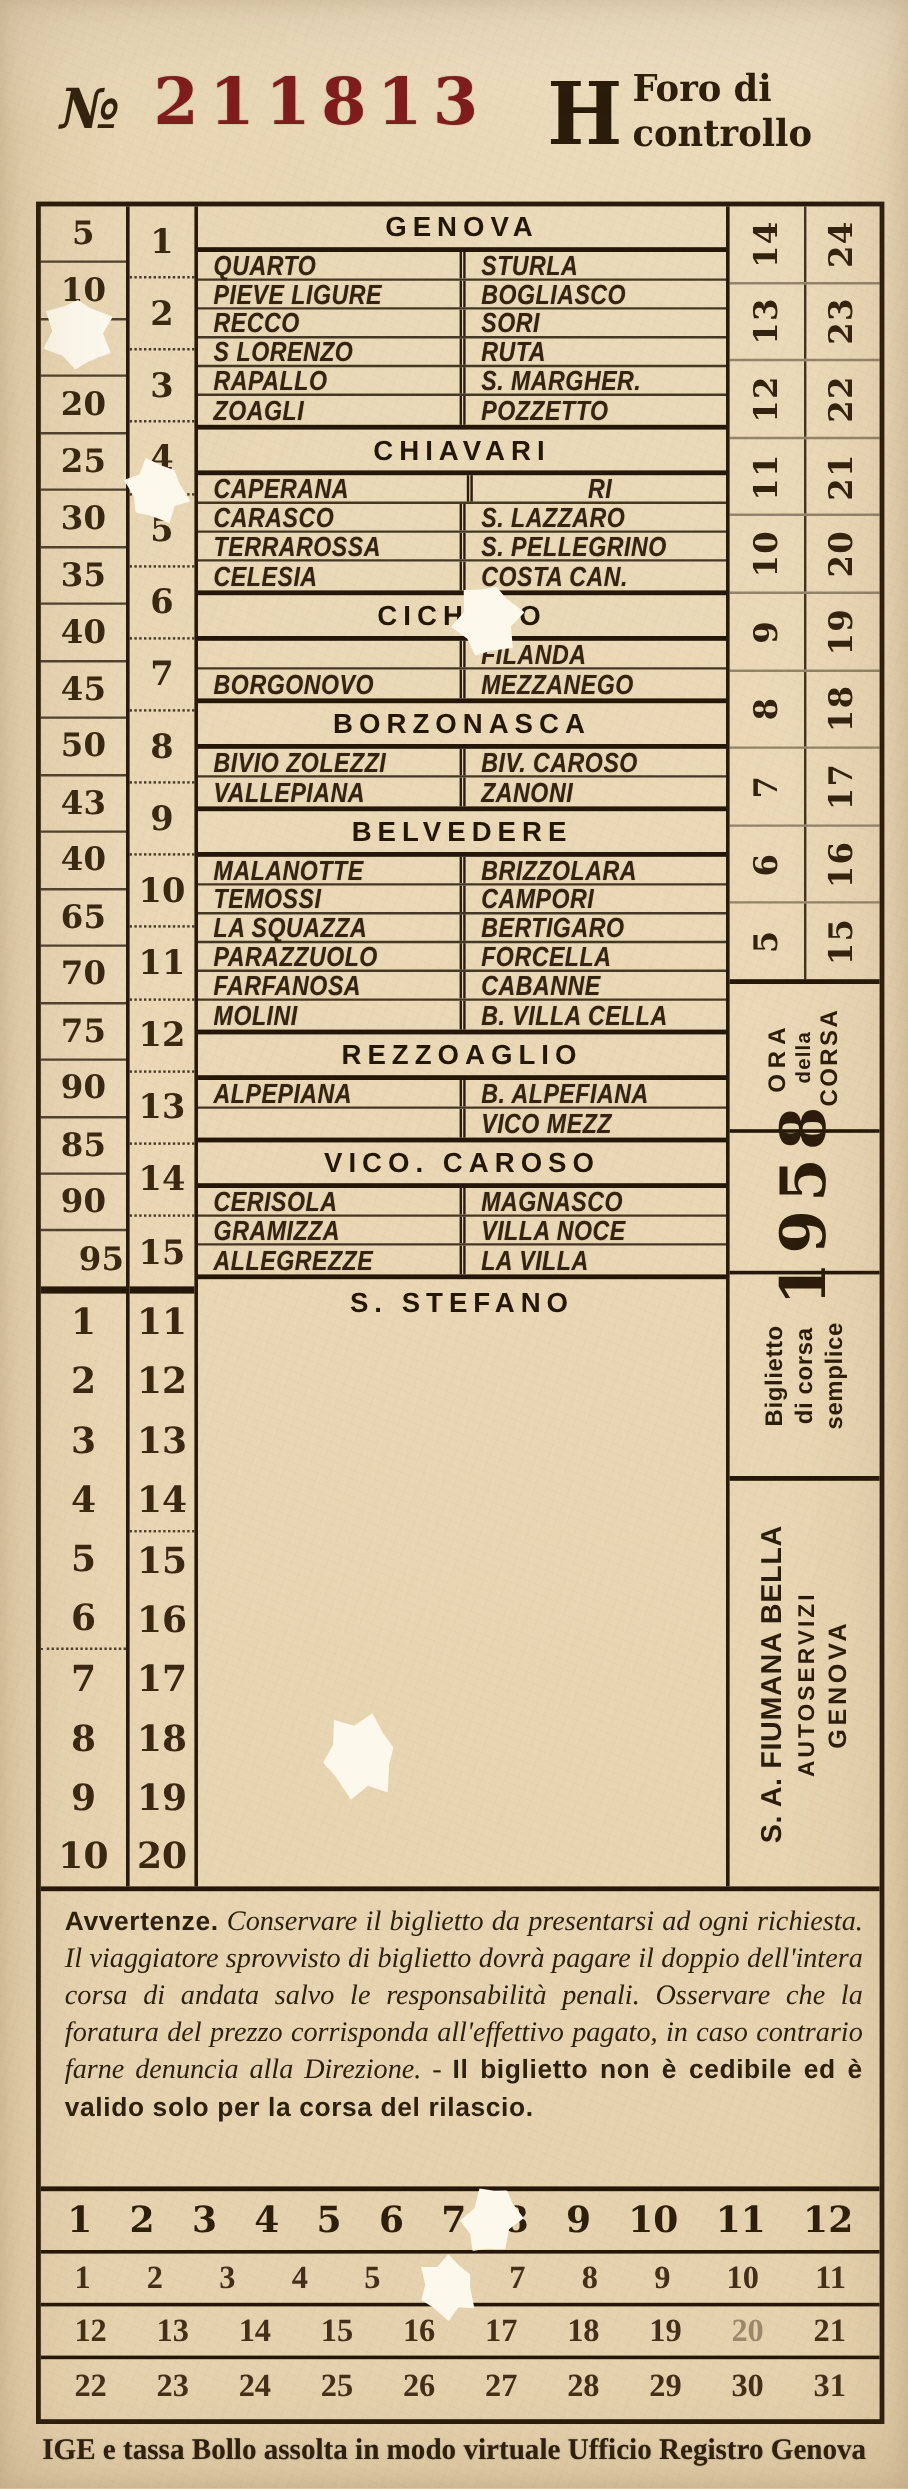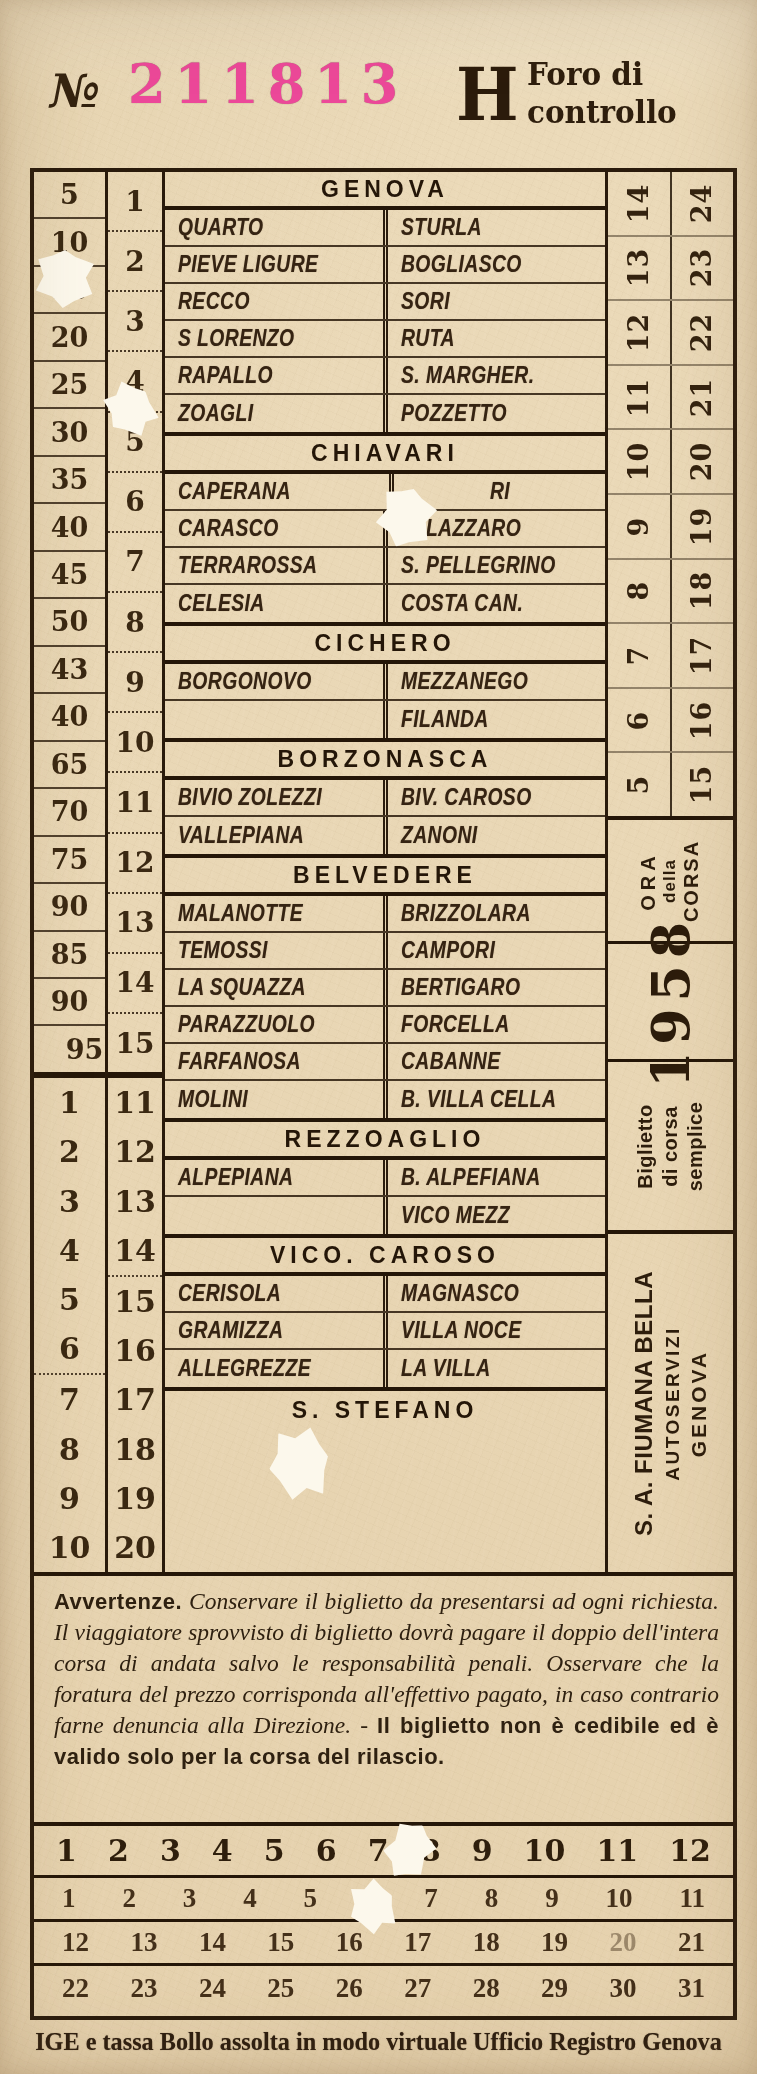--- a/index.html
+++ b/index.html
@@ -12,21 +12,21 @@
   }
   body::after{content:"";position:absolute;inset:0;pointer-events:none;
     box-shadow:inset 0 0 90px rgba(125,95,55,.28), inset 0 0 18px rgba(125,95,55,.18);}
   .speck{position:absolute;inset:0;pointer-events:none;opacity:.5;
     background:
       repeating-linear-gradient(23deg,rgba(120,92,52,.05) 0 1px,transparent 1px 7px),
       repeating-linear-gradient(-67deg,rgba(120,92,52,.05) 0 1px,transparent 1px 9px),
       repeating-linear-gradient(101deg,rgba(255,250,235,.06) 0 2px,transparent 2px 11px);}
   
   .hdr-no{position:absolute;left:50px;top:64px;font:italic bold 46px "DejaVu Serif",serif;color:#33220f;}
-  .hdr-serial{position:absolute;left:128px;top:52px;font:bold 54px "DejaVu Serif",serif;letter-spacing:9px;color:#ec4899;text-shadow:0 0 1px rgba(51,34,15,.5);}
+  .hdr-serial{position:absolute;left:128px;top:52px;font:bold 54px "DejaVu Serif",serif;letter-spacing:9px;color:#7f1d1d;text-shadow:0 0 1px rgba(51,34,15,.5);}
   .hdr-h{position:absolute;left:456px;top:52px;font:bold 72px "DejaVu Serif",serif;color:#2b1b0b;transform:scaleX(.92);transform-origin:left;}
   .hdr-cap{position:absolute;left:527px;top:56px;font:bold 31px "DejaVu Serif",serif;line-height:1.22;color:#2e1e0d;transform:scaleX(.95);transform-origin:left;}
   
   .frame{position:absolute;left:30px;top:168px;width:707px;height:1852px;
     border:4px solid #291a0b;box-sizing:border-box;display:flex;flex-direction:column;}
   .main{height:1400px;display:flex;box-sizing:border-box;}
   
   .col-price{width:74px;border-right:3px solid #291a0b;box-sizing:border-box;display:flex;flex-direction:column;}
   .col-index{width:57px;border-right:3px solid #291a0b;box-sizing:border-box;display:flex;flex-direction:column;}
   .nup{height:900px;display:flex;flex-direction:column;}
@@ -41,21 +41,21 @@
   .nlo .ncell{font-size:30px;}
   .col-price .nlo .ncell:nth-child(6){border-bottom:2px dotted rgba(43,28,13,.8);}
   .col-index .nlo .ncell:nth-child(4){border-bottom:2px dotted rgba(43,28,13,.8);}
   
   .col-st{flex:1;border-right:3px solid #291a0b;box-sizing:border-box;display:flex;flex-direction:column;overflow:hidden;}
   .shead{height:42px;box-sizing:border-box;border-top:4px solid #241608;border-bottom:4px solid #241608;
     display:flex;align-items:center;justify-content:center;
     font:bold 23px "Liberation Sans",sans-serif;letter-spacing:5px;color:#241608;transform-origin:center;}
   .sec:first-child .shead{border-top:none;height:38px;}
   .sec:last-child .shead{border-bottom:none;}
-  .srow{height:37px;display:flex;box-sizing:border-box;border-bottom:2px solid rgba(41,26,11,.85);}
+  .srow{height:24px;display:flex;box-sizing:border-box;border-bottom:2px solid rgba(41,26,11,.85);}
   .rows .srow:last-child{border-bottom:none;}
   .cell-l,.cell-r{flex:1;display:flex;align-items:center;box-sizing:border-box;padding-left:13px;
     font:bold italic 23px "Liberation Sans",sans-serif;color:#352312;white-space:nowrap;}
   .cell-l span,.cell-r span{transform:scaleX(.84);transform-origin:left;letter-spacing:.5px;text-shadow:0 0 1px rgba(53,35,18,.4);}
   .cell-r{border-left:5px double #2b1c0d;}
   .sec-ri .srow:first-child .cell-r{justify-content:center;padding-left:0;}
   .sec-ri .srow:first-child .cell-r span{transform-origin:center;}
   
   .col-side{width:125px;display:flex;flex-direction:column;box-sizing:border-box;}
   .hours{height:648px;display:flex;flex-direction:column;border-bottom:4px solid #241608;box-sizing:border-box;}
@@ -381,32 +381,32 @@
                 <span>COSTA CAN.</span>
               </div>
           </div>
           </div>
       </div>
       <div class="sec">
         <div class="shead">CICHERO</div>
         <div class="rows">
             <div class="srow">
             <div class="cell-l">
+                <span></span>
+              </div>
+            <div class="cell-r">
+                <span>FILANDA</span>
+              </div>
+          </div>
+            <div class="srow">
+            <div class="cell-l">
                 <span>BORGONOVO</span>
               </div>
             <div class="cell-r">
                 <span>MEZZANEGO</span>
-              </div>
-          </div>
-            <div class="srow">
-            <div class="cell-l">
-                <span></span>
-              </div>
-            <div class="cell-r">
-                <span>FILANDA</span>
               </div>
           </div>
           </div>
       </div>
       <div class="sec">
         <div class="shead">BORZONASCA</div>
         <div class="rows">
             <div class="srow">
             <div class="cell-l">
                 <span>BIVIO ZOLEZZI</span>

